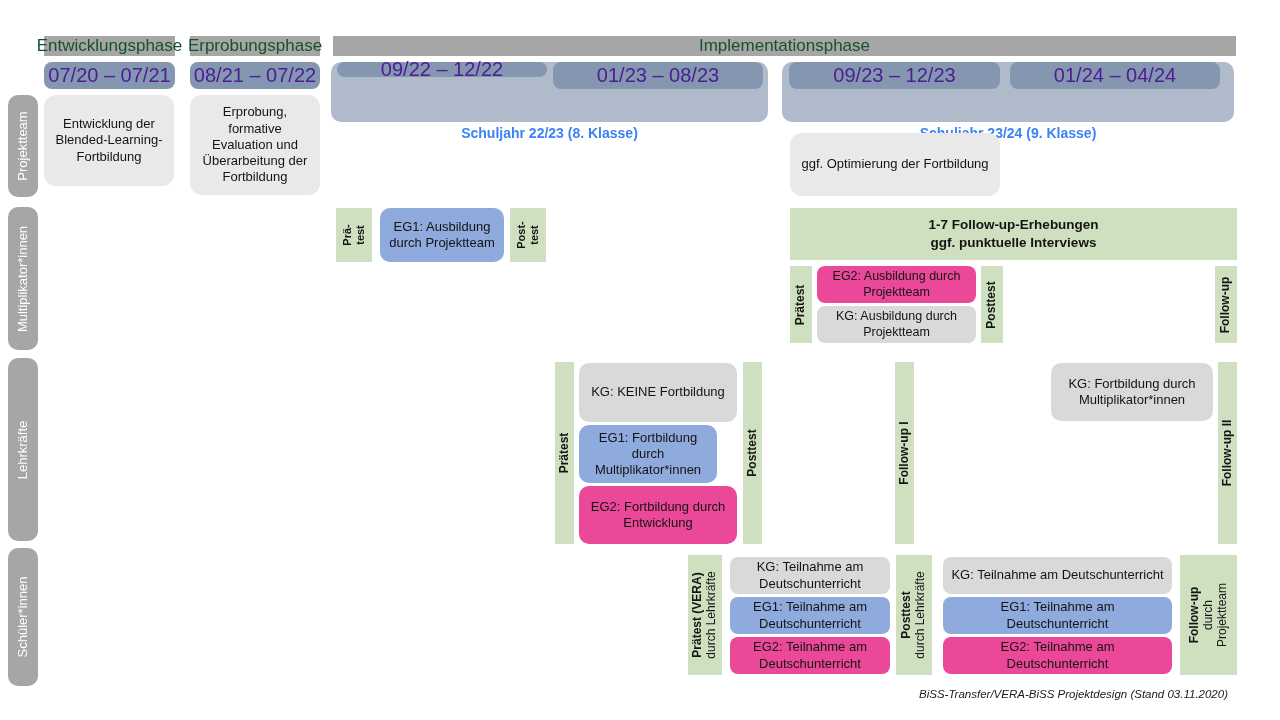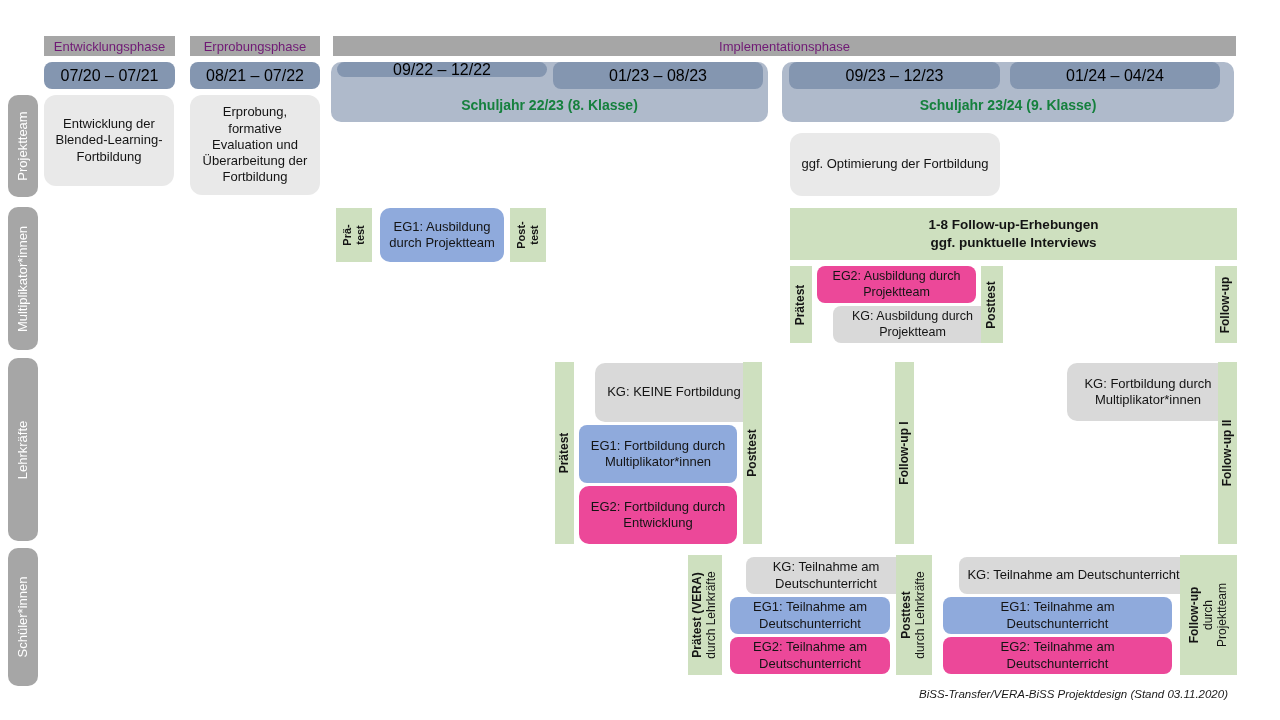--- a/index.html
+++ b/index.html
@@ -5,32 +5,32 @@
   html,body{margin:0;padding:0;}
   body{
     width:1280px;height:720px;position:relative;overflow:hidden;
     background:#ffffff;
     font-family:"Liberation Sans", sans-serif;
     color:#141414;
   }
   .abs{position:absolute;box-sizing:border-box;}
   .center{display:flex;align-items:center;justify-content:center;text-align:center;}
   
-  .phasebar{background:#a6a6a6;color:#701a75;font-size:13px;}
+  .phasebar{background:#a6a6a6;color:#14532d;font-size:17px;}
   
-  .datepill{background:#8496b0;color:#000000;font-size:16px;border-radius:8px;}
+  .datepill{background:#8496b0;color:#4c1d95;font-size:20px;border-radius:8px;}
   
   .yearbox{background:#afbacb;border-radius:10px;}
-  .yearlabel{color:#15803d;font-weight:bold;font-size:14px;}
+  .yearlabel{color:#3b82f6;font-weight:bold;font-size:14px;margin-top:28px;}
   
   .rowlabel{background:#a6a6a6;border-radius:10px;}
   .rowlabel .vin{color:#ffffff;font-size:13px;}
   
   .gbox{background:#e9e9e9;border-radius:12px;font-size:13px;line-height:1.25;padding:4px 8px;}
-  .kgbox{background:#d9d9d9;font-size:13px;line-height:1.25;padding:10px 8px;margin-left:16px;}
+  .kgbox{background:#d9d9d9;font-size:13px;line-height:1.25;padding:10px 8px;}
   .eg1box{background:#8faadc;font-size:13px;line-height:1.25;padding:18px 8px;}
   .eg2box{background:#ec4899;font-size:13px;line-height:1.25;padding:2px 8px;}
   .r10{border-radius:10px;}
   .r8{border-radius:8px;}
   
   .green{background:#cee0bf;}
   .greenwide{font-weight:bold;font-size:13.5px;line-height:1.35;}
   
   .vwrap{position:absolute;box-sizing:border-box;}
   .vin{
@@ -89,41 +89,41 @@
 </div>
 <div class="abs center eg1box r10" style="left:380px;top:208px;width:124px;height:54px;">EG1: Ausbildung durch Projektteam</div>
 <div class="vwrap green" style="left:510px;top:208px;width:36px;height:54px;">
   <div class="vin gv-small">
     <div>Post-</div>
     <div>test</div>
   </div>
 </div>
 <div class="abs center green greenwide" style="left:790px;top:208px;width:447px;height:52px;">
   <div>
-    <div>1-8 Follow-up-Erhebungen</div>
+    <div>1-7 Follow-up-Erhebungen</div>
     <div>ggf. punktuelle Interviews</div>
   </div>
 </div>
 <div class="vwrap green" style="left:790px;top:266px;width:22px;height:77px;">
   <div class="vin gv vbold">Prätest</div>
 </div>
 <div class="abs center eg2box r8 small-font" style="left:817px;top:266px;width:159px;height:37px;">EG2: Ausbildung durch Projektteam</div>
 <div class="abs center kgbox r8 small-font" style="left:817px;top:306px;width:159px;height:37px;">KG: Ausbildung durch Projektteam</div>
 <div class="vwrap green" style="left:981px;top:266px;width:22px;height:77px;">
   <div class="vin gv vbold">Posttest</div>
 </div>
 <div class="vwrap green" style="left:1215px;top:266px;width:22px;height:77px;">
   <div class="vin gv vbold">Follow-up</div>
 </div>
 
 <div class="vwrap green" style="left:555px;top:362px;width:19px;height:182px;">
   <div class="vin gv vbold">Prätest</div>
 </div>
 <div class="abs center kgbox r10" style="left:579px;top:363px;width:158px;height:59px;">KG: KEINE Fortbildung</div>
-<div class="abs center eg1box r10" style="left:579px;top:425px;width:158px;height:58px;border-radius:8px;">EG1: Fortbildung durch Multiplikator*innen</div>
+<div class="abs center eg1box r10" style="left:579px;top:425px;width:138px;height:58px;">EG1: Fortbildung durch Multiplikator*innen</div>
 <div class="abs center eg2box r10" style="left:579px;top:486px;width:158px;height:58px;">EG2: Fortbildung durch Entwicklung</div>
 <div class="vwrap green" style="left:743px;top:362px;width:19px;height:182px;">
   <div class="vin gv vbold">Posttest</div>
 </div>
 <div class="vwrap green" style="left:895px;top:362px;width:19px;height:182px;">
   <div class="vin gv vbold">Follow-up I</div>
 </div>
 <div class="abs center kgbox r10" style="left:1051px;top:363px;width:162px;height:58px;">KG: Fortbildung durch Multiplikator*innen</div>
 <div class="vwrap green" style="left:1218px;top:362px;width:19px;height:182px;">
   <div class="vin gv vbold">Follow-up II</div>

